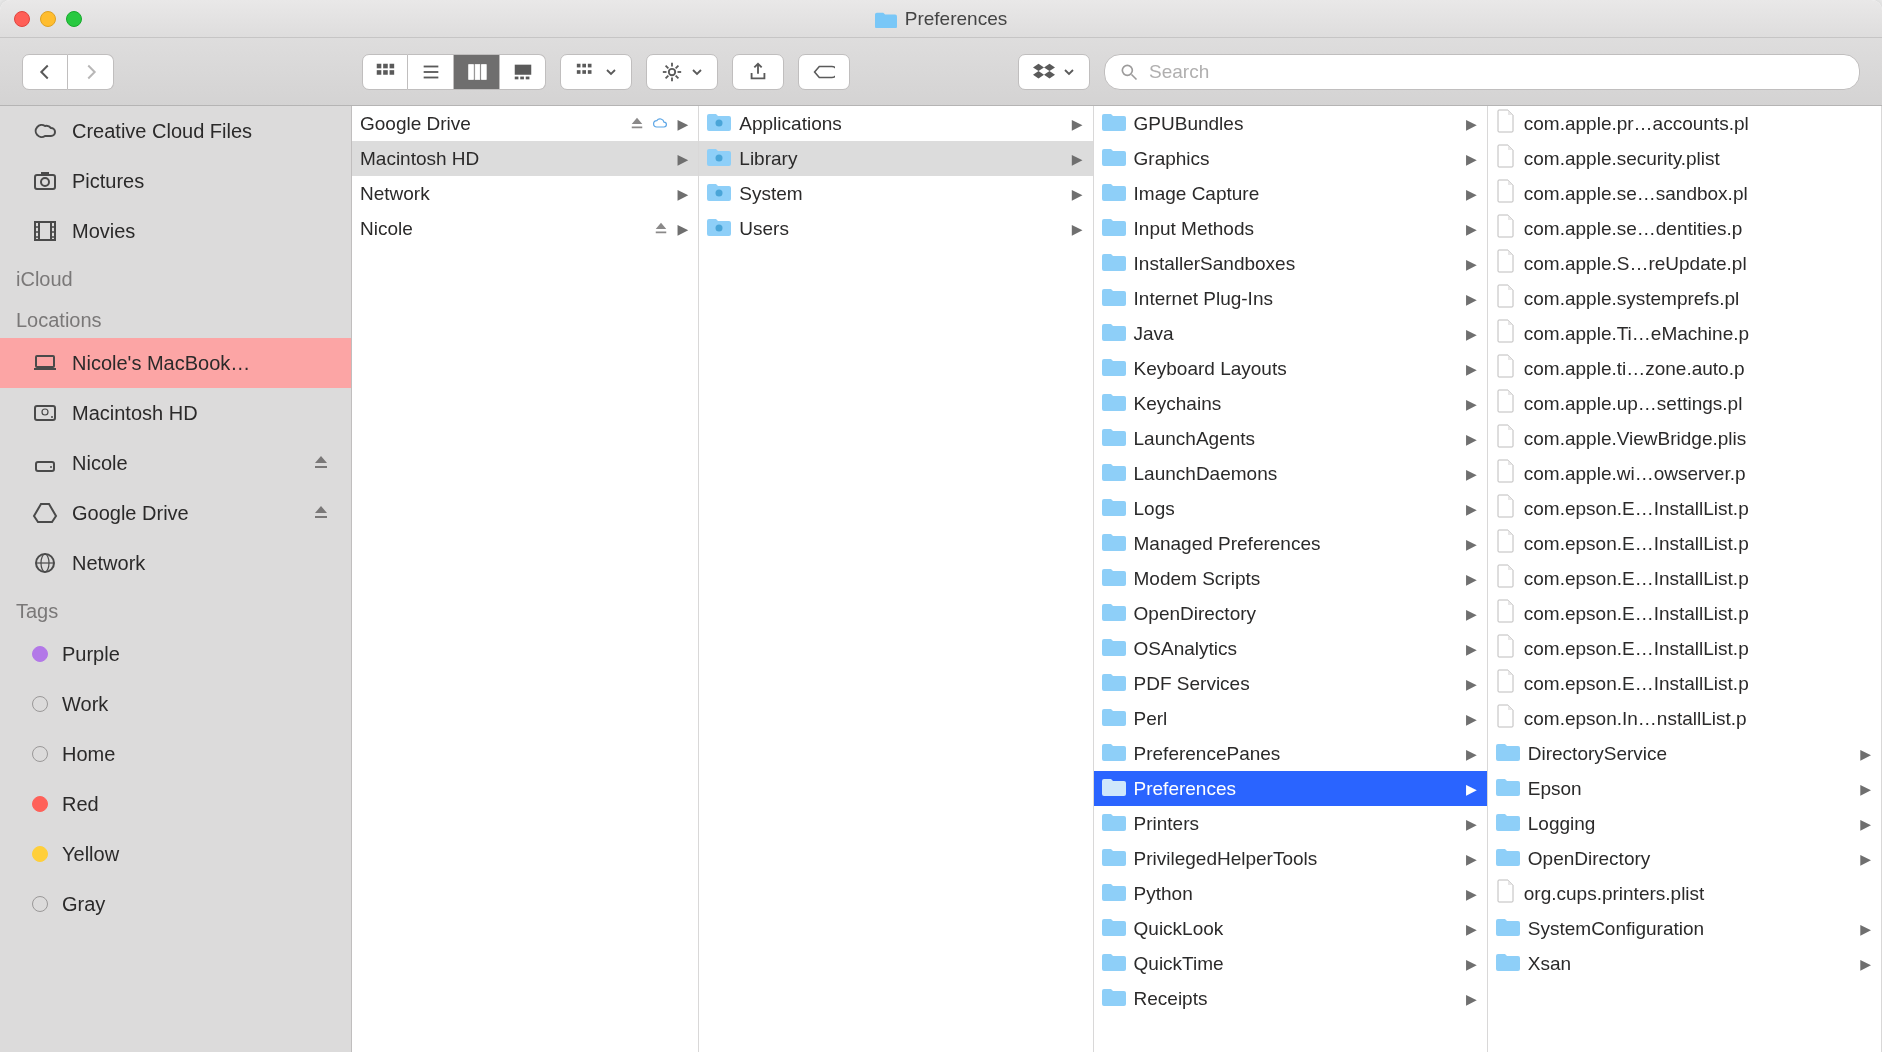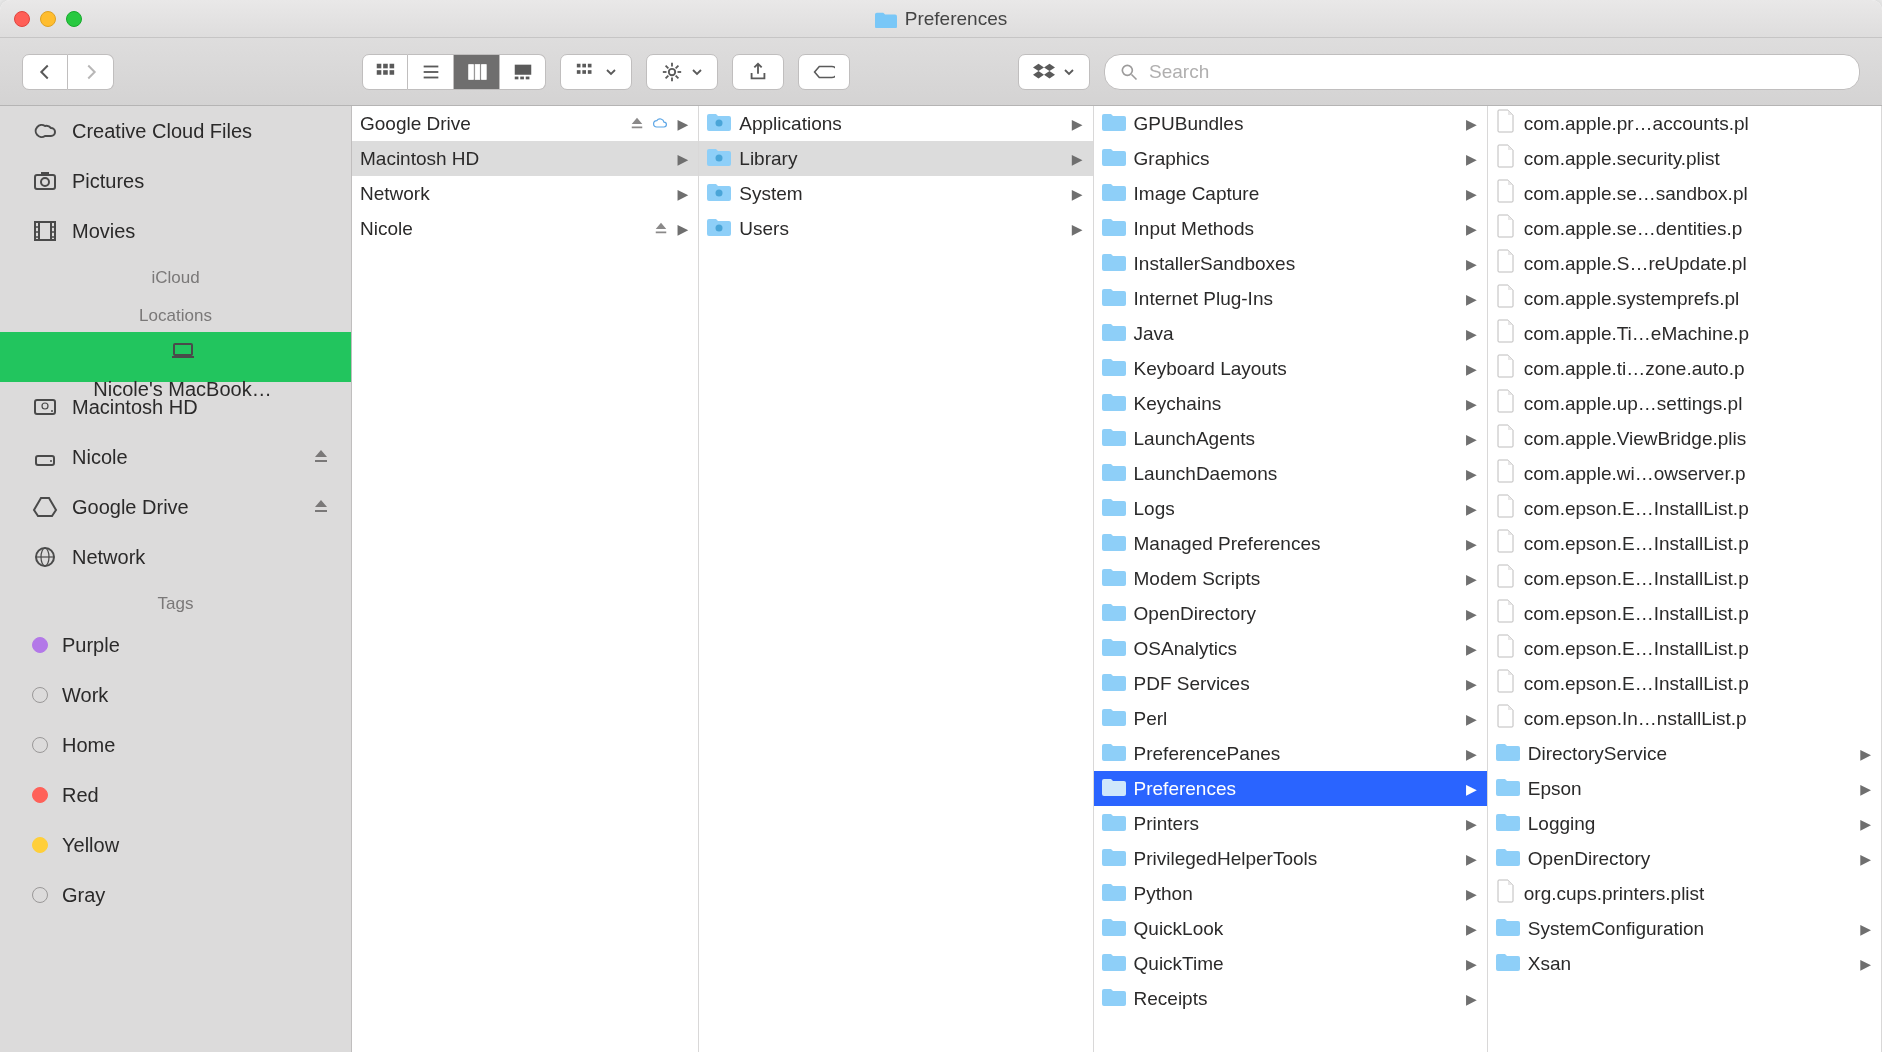--- a/index.html
+++ b/index.html
@@ -26,24 +26,24 @@
   .seg-btn:first-child { border-left:1px solid #c0bebe; border-radius:7px 0 0 7px;}
   .seg-btn:last-child { border-radius:0 7px 7px 0;}
   .seg-btn.active { background:#6f6e6e; }
   .seg-btn.active svg * { stroke:#fff; fill:#fff;}
   .toolbar-btn { height:36px; background:#fff; border:1px solid #c0bebe; border-radius:7px; display:flex; align-items:center; justify-content:center; padding:0 14px; gap:8px;}
   .spacer-flex { flex:0 0 140px; }
   .search-box { flex:1; height:36px; background:#fff; border:1px solid #c0bebe; border-radius:16px; display:flex; align-items:center; padding:0 14px; gap:10px;}
   .search-box input { border:none; outline:none; font-size:19px; color:#333; background:transparent; flex:1;}
   .search-box input::placeholder { color:#b0afaf;}
   .body { flex:1; display:flex; overflow:hidden;}
-  .sidebar { width:352px; background:#dcdbdb; overflow-y:auto; border-right:1px solid #c0bebe;text-align:center;}
-  .sidebar-heading { font-size:17px; color:#7a7878; font-weight:500; padding:12px 36px 6px;}
+  .sidebar { width:352px; background:#dcdbdb; overflow-y:auto; border-right:1px solid #c0bebe;}
+  .sidebar-heading { font-size:20px; color:#7a7878; font-weight:500; padding:12px 16px 6px;}
   .sidebar-item { display:flex; align-items:center; gap:14px; padding:6px 18px 6px 32px; font-size:20px; color:#2b2a2a; position:relative; height:50px;}
-  .sidebar-item.selected { background:#22c55e;flex-direction:column;}
+  .sidebar-item.selected { background:#fca5a5;}
   .sidebar-item .sb-icon { width:26px; height:26px; display:flex; align-items:center; justify-content:center;}
   .sidebar-item .eject { position:absolute; right:22px; color:#7a7878;}
   .tag-dot { width:16px; height:16px; border-radius:50%; border:1.5px solid #888;}
   .columns { flex:1; display:flex; overflow:hidden;}
   .col { border-right:1px solid #d9d8d8; overflow-y:auto; }
   .col.c0 { width:348px;}
   .col.c1 { width:395px;}
   .col.c2 { width:395px;}
   .col.c3 { width:395px;}
   .row { display:flex; align-items:center; padding:0 10px 0 8px; font-size:19px; color:#2b2a2a; height:35px; position:relative; gap:8px;}

